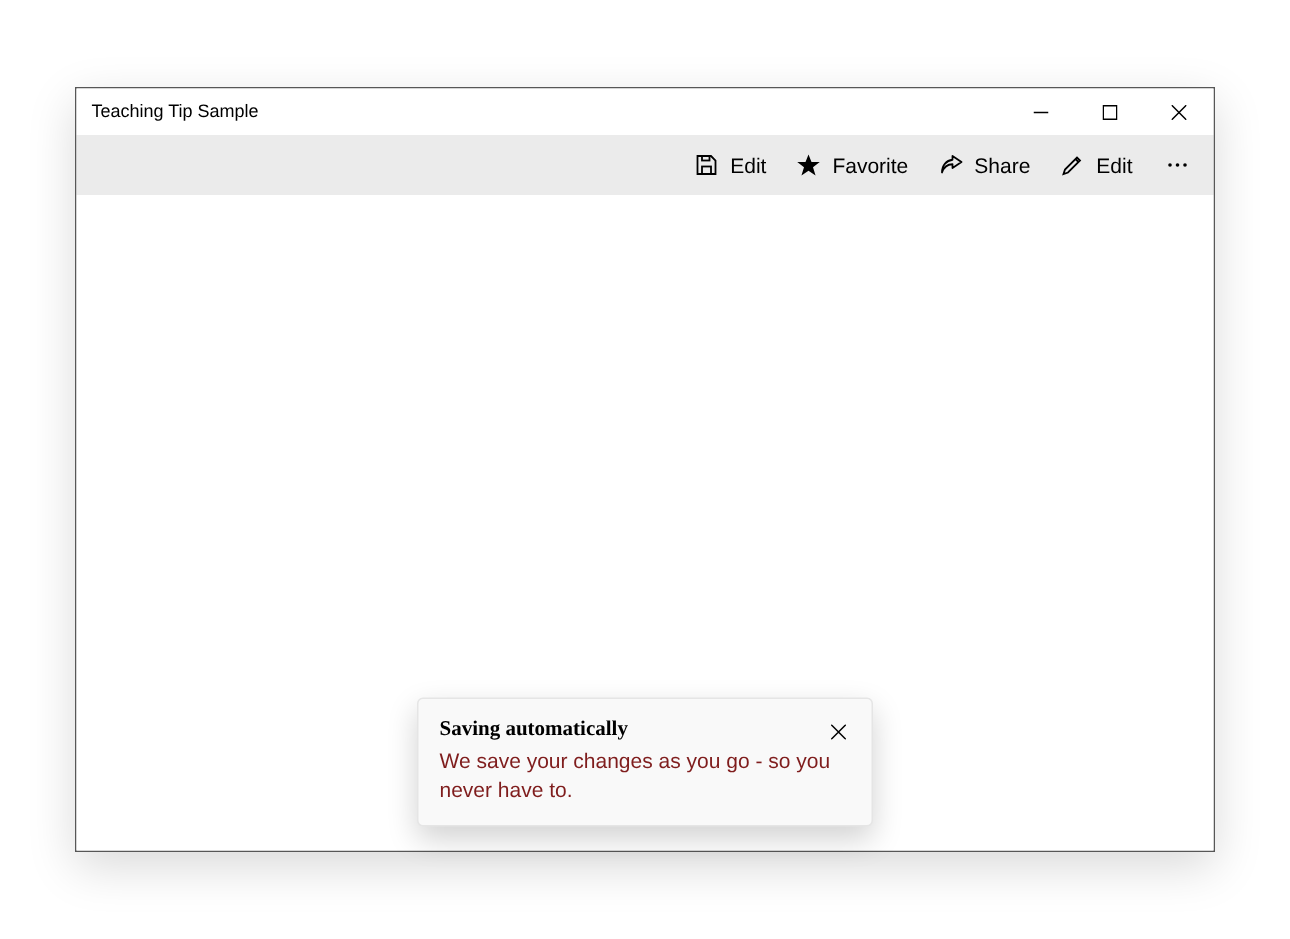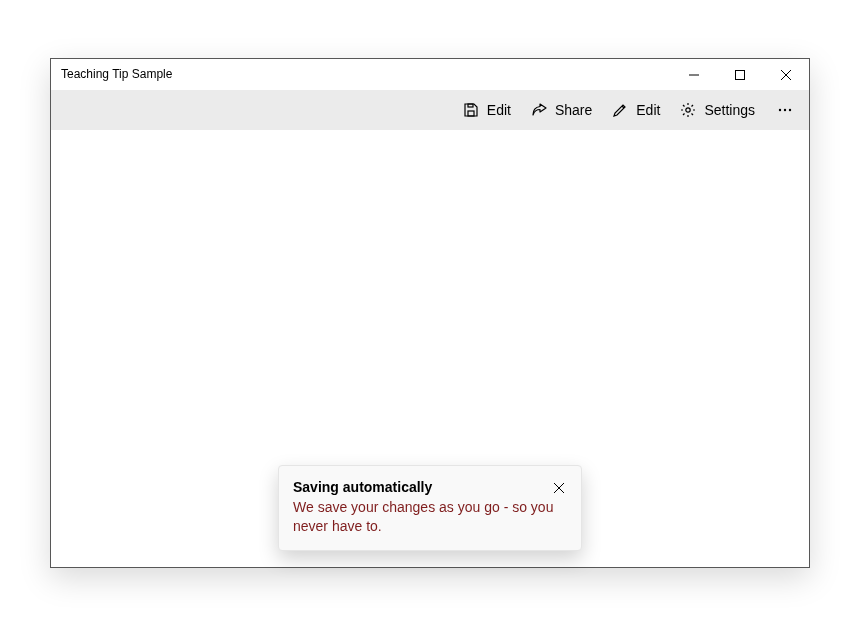--- a/index.html
+++ b/index.html
@@ -91,20 +91,21 @@
     .tip-header {
       display: flex;
       justify-content: space-between;
       align-items: flex-start;
     }
     .tip-title {
       font-size: 14px;
       font-weight: 600;
       color: #000;
       line-height: 1.3;
+      font-family: Liberation Serif, serif;
     }
     .tip-close {
       width: 16px;
       height: 16px;
       display:flex;
       align-items:center;
       justify-content:center;
       cursor:pointer;
       margin-top: 2px;
     }
@@ -147,51 +148,41 @@
             <path d="M2 2 H11 L14 5 V14 H2 Z" fill="none" stroke="#000" stroke-width="1.2"></path>
             <rect x="5" y="9" width="6" height="5" fill="none" stroke="#000" stroke-width="1.2"></rect>
             <rect x="5" y="2" width="5" height="3" fill="none" stroke="#000" stroke-width="1.2"></rect>
           </svg>
       </span>
       <span>Edit</span>
     </div>
     <div class="cmd-btn">
       <span class="icon">
         <svg width="16" height="16" viewBox="0 0 16 16">
+            <path d="M8 1 L10 6 L15.5 6 L11 9.5 L12.7 15 L8 11.8 L3.3 15 L5 9.5 L0.5 6 L6 6 Z" fill="#000"></path>
+          </svg>
+      </span>
+      <span>Favorite</span>
+    </div>
+    <div class="cmd-btn">
+      <span class="icon">
+        <svg width="16" height="16" viewBox="0 0 16 16">
             <path d="M9 2 L15 6 L9 10 V7.5 C5 7.5 3 10 2 13 C2 8 5 5 9 4.5 Z" fill="none" stroke="#000" stroke-width="1.2" stroke-linejoin="round"></path>
           </svg>
       </span>
       <span>Share</span>
     </div>
     <div class="cmd-btn">
       <span class="icon">
         <svg width="16" height="16" viewBox="0 0 16 16">
             <path d="M2 14 L3 11 L11 3 L13 5 L5 13 Z" fill="none" stroke="#000" stroke-width="1.2"></path>
             <path d="M10 4 L12 6" stroke="#000" stroke-width="1.2"></path>
           </svg>
       </span>
       <span>Edit</span>
-    </div>
-    <div class="cmd-btn">
-      <span class="icon">
-        <svg width="16" height="16" viewBox="0 0 16 16">
-            <circle cx="8" cy="8" r="2.2" fill="none" stroke="#000" stroke-width="1.2"></circle>
-            <g stroke="#000" stroke-width="1.2">
-              <line x1="8" y1="1" x2="8" y2="3"></line>
-              <line x1="8" y1="13" x2="8" y2="15"></line>
-              <line x1="1" y1="8" x2="3" y2="8"></line>
-              <line x1="13" y1="8" x2="15" y2="8"></line>
-              <line x1="3" y1="3" x2="4.5" y2="4.5"></line>
-              <line x1="11.5" y1="11.5" x2="13" y2="13"></line>
-              <line x1="3" y1="13" x2="4.5" y2="11.5"></line>
-              <line x1="11.5" y1="4.5" x2="13" y2="3"></line>
-            </g>
-          </svg>
-      </span>
-      <span>Settings</span>
     </div>
     <div class="overflow-btn">
       <svg width="16" height="16" viewBox="0 0 16 16">
           <circle cx="3" cy="8" r="1.2" fill="#000"></circle>
           <circle cx="8" cy="8" r="1.2" fill="#000"></circle>
           <circle cx="13" cy="8" r="1.2" fill="#000"></circle>
         </svg>
     </div>
   </div>
 

